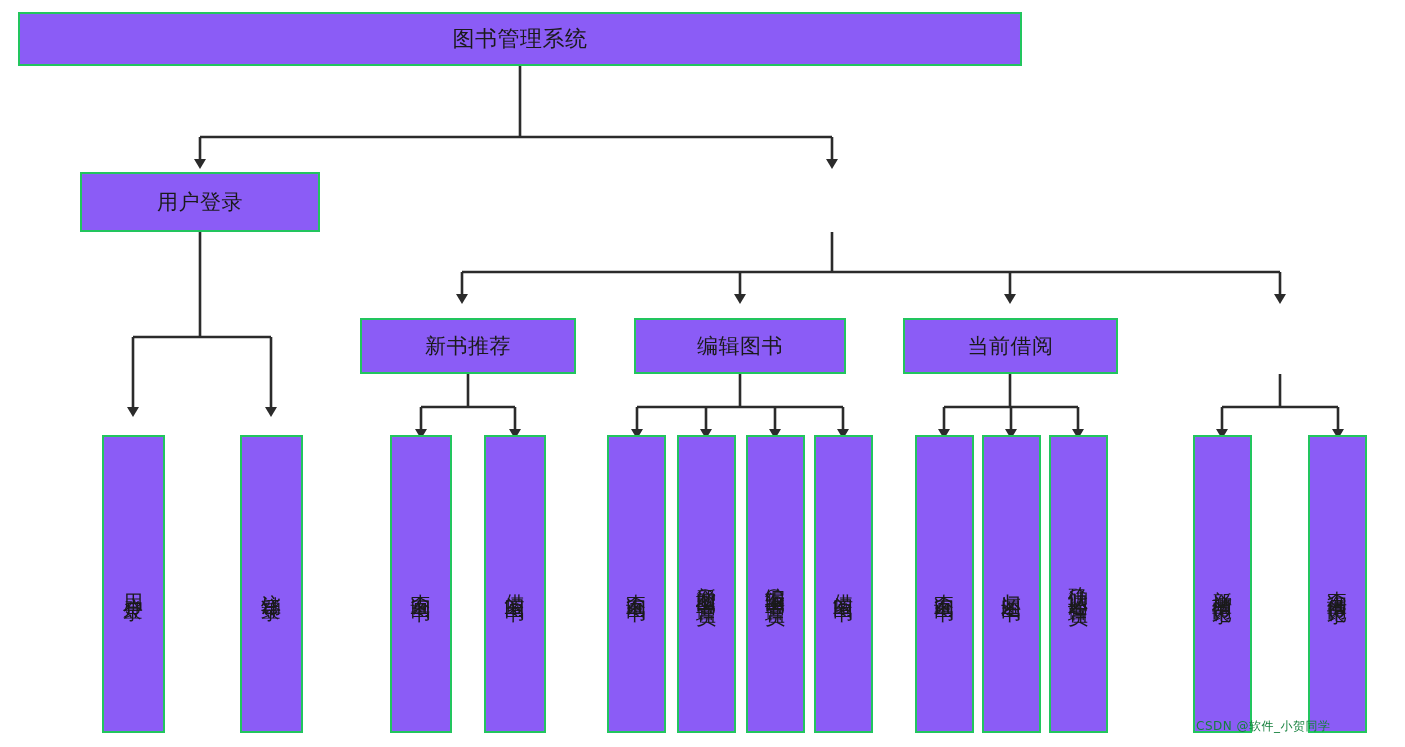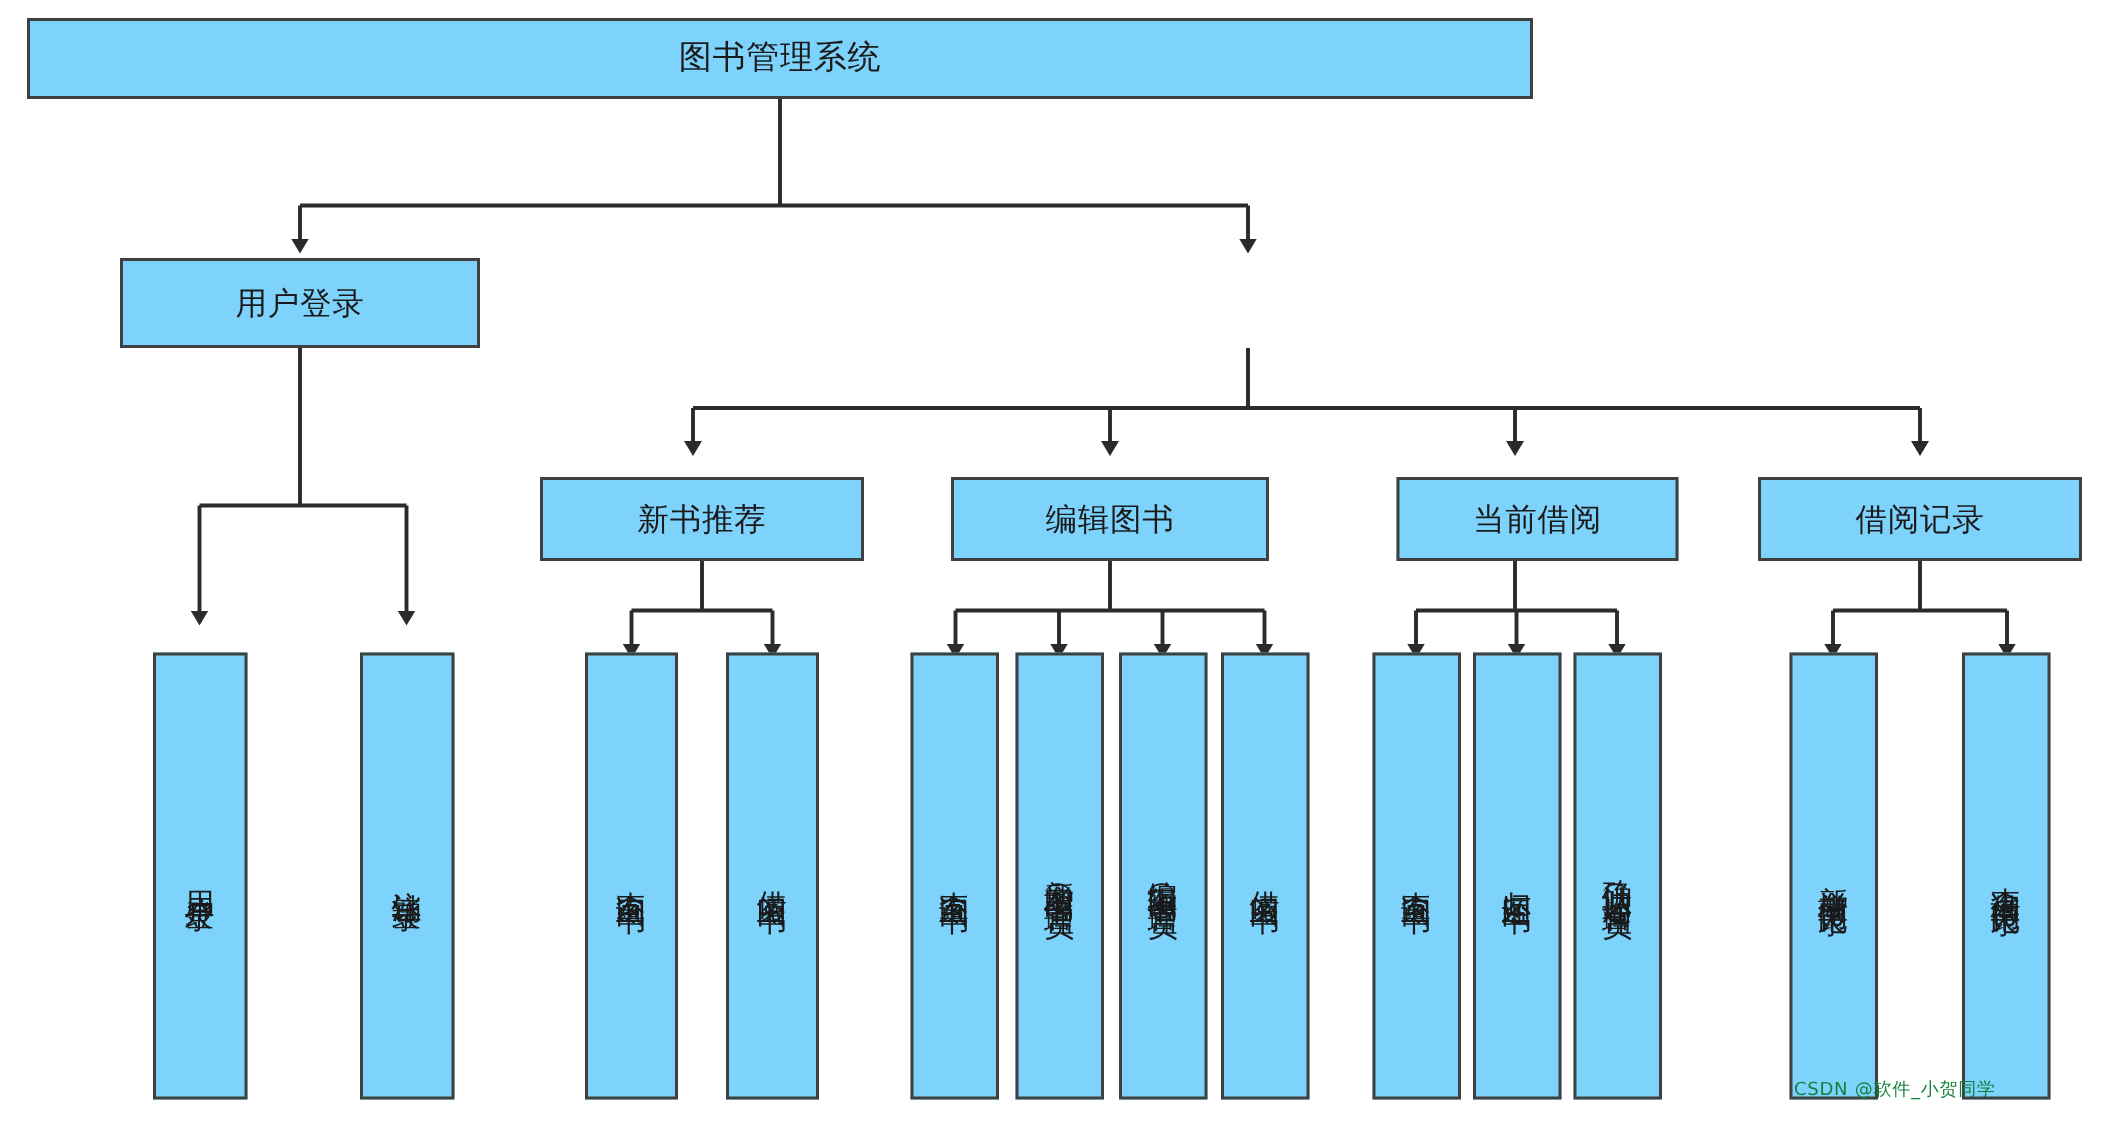--- a/index.html
+++ b/index.html
@@ -21,22 +21,22 @@
     position: absolute;
     left: 0;
     top: 0;
     width: 1405px;
     height: 747px;
     pointer-events: none;
   }
   .node {
     position: absolute;
     box-sizing: border-box;
-    background: #7dd3fc;
-    border: 2px solid #404040;
+    background: #8b5cf6;
+    border: 2px solid #22c55e;
     display: flex;
     align-items: center;
     justify-content: center;
     color: #1a1a1a;
   }
   .node .lbl {
     display: block;
     line-height: 1.18;
     letter-spacing: 0.5px;
   }
@@ -129,25 +129,22 @@
   <div class="node horiz" style="left:80px; top:172px; width:240px; height:60px;">
     <span class="lbl">用户登录</span>
   </div>
 
   <div class="node horiz" style="left:360px; top:318px; width:216px; height:56px;justify-content:center;">
     <span class="lbl">新书推荐</span>
   </div>
   <div class="node horiz" style="left:634px; top:318px; width:212px; height:56px;">
     <span class="lbl">编辑图书</span>
   </div>
-  <div class="node horiz" style="left:903px; top:318px; width:188px; height:56px;margin-left:28px;">
+  <div class="node horiz" style="left:903px; top:318px; width:215px; height:56px;">
     <span class="lbl">当前借阅</span>
-  </div>
-  <div class="node horiz" style="left:1172px; top:318px; width:216px; height:56px;">
-    <span class="lbl">借阅记录</span>
   </div>
 
   <div class="node vert" style="left:102px; top:435px; width:63px; height:298px;">
     <span class="lbl">用户登录</span>
   </div>
   <div class="node vert" style="left:240px; top:435px; width:63px; height:298px;">
     <span class="lbl">注销登录</span>
   </div>
 
   <div class="node vert" style="left:390px; top:435px; width:62px; height:298px;">

